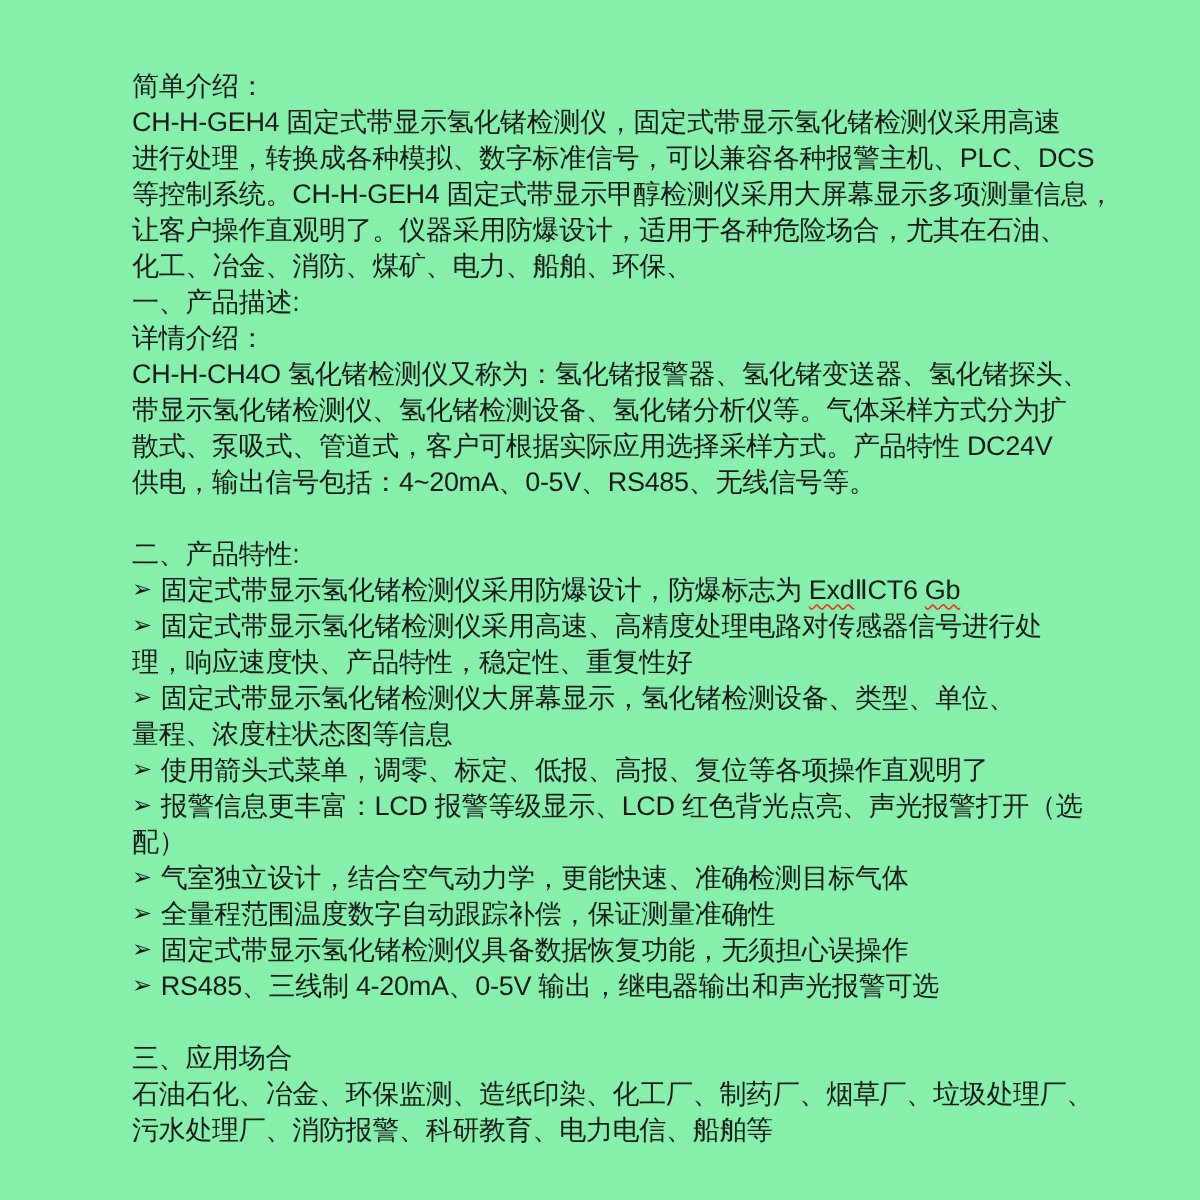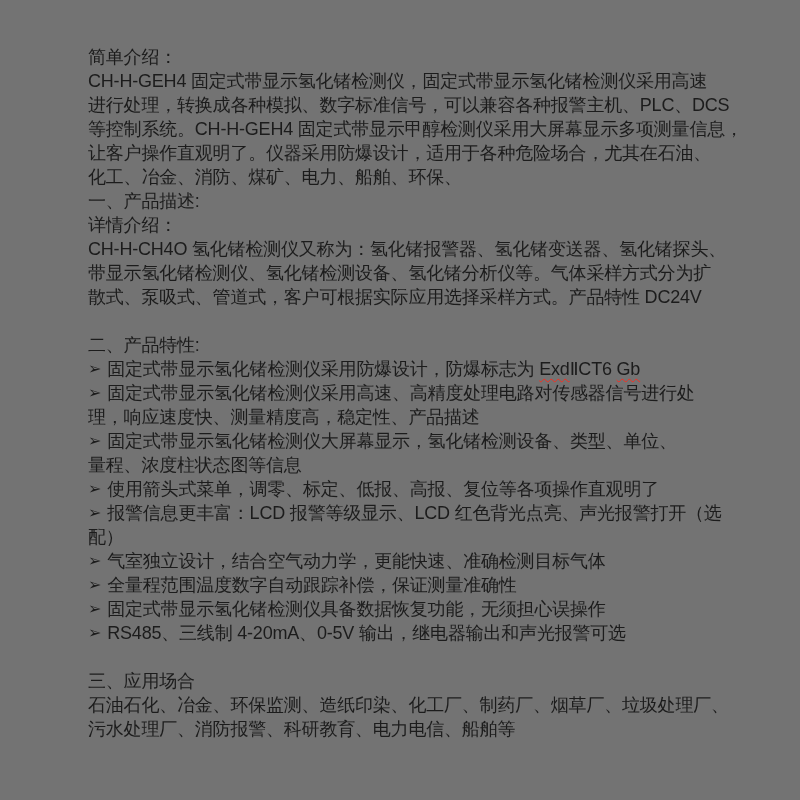--- a/index.html
+++ b/index.html
@@ -4,21 +4,21 @@
 <style>
   html, body {
     margin: 0;
     padding: 0;
     background: #ffffff;
   }
   .page {
     position: relative;
     width: 800px;
     height: 800px;
-    background: #737373;
+    background: #86efac;
     overflow: hidden;
     font-family: "Liberation Sans", "DejaVu Sans", sans-serif;
   }
   .doc {
     position: absolute;
     left: 88px;
     top: 45px;
     width: 690px;
   }
   .line {
@@ -57,25 +57,26 @@
       <div class="line"><span>CH-H-GEH4 固定式带显示氢化锗检测仪，固定式带显示氢化锗检测仪采用高速</span></div>
       <div class="line"><span>进行处理，转换成各种模拟、数字标准信号，可以兼容各种报警主机、PLC、DCS</span></div>
       <div class="line"><span>等控制系统。CH-H-GEH4 固定式带显示甲醇检测仪采用大屏幕显示多项测量信息，</span></div>
       <div class="line"><span>让客户操作直观明了。仪器采用防爆设计，适用于各种危险场合，尤其在石油、</span></div>
       <div class="line"><span>化工、冶金、消防、煤矿、电力、船舶、环保、</span></div>
       <div class="line"><span>一、产品描述:</span></div>
       <div class="line"><span>详情介绍：</span></div>
       <div class="line"><span>CH-H-CH4O 氢化锗检测仪又称为：氢化锗报警器、氢化锗变送器、氢化锗探头、</span></div>
       <div class="line"><span>带显示氢化锗检测仪、氢化锗检测设备、氢化锗分析仪等。气体采样方式分为扩</span></div>
       <div class="line"><span>散式、泵吸式、管道式，客户可根据实际应用选择采样方式。产品特性 DC24V</span></div>
+      <div class="line"><span>供电，输出信号包括：4~20mA、0-5V、RS485、无线信号等。</span></div>
       <div class="line blank"></div>
       <div class="line"><span>二、产品特性:</span></div>
       <div class="line"><span class="bullet-glyph">➢</span><span class="">固定式带显示氢化锗检测仪采用防爆设计，防爆标志为 </span><span class="spell">Exd</span><span class="">Ⅱ</span><span class="">CT6 </span><span class="spell">Gb</span></div>
       <div class="line"><span class="bullet-glyph">➢</span><span>固定式带显示氢化锗检测仪采用高速、高精度处理电路对传感器信号进行处</span></div>
-      <div class="line"><span>理，响应速度快、测量精度高，稳定性、产品描述</span></div>
+      <div class="line"><span>理，响应速度快、产品特性，稳定性、重复性好</span></div>
       <div class="line"><span class="bullet-glyph">➢</span><span>固定式带显示氢化锗检测仪大屏幕显示，氢化锗检测设备、类型、单位、</span></div>
       <div class="line"><span>量程、浓度柱状态图等信息</span></div>
       <div class="line"><span class="bullet-glyph">➢</span><span>使用箭头式菜单，调零、标定、低报、高报、复位等各项操作直观明了</span></div>
       <div class="line"><span class="bullet-glyph">➢</span><span>报警信息更丰富：LCD 报警等级显示、LCD 红色背光点亮、声光报警打开（选</span></div>
       <div class="line"><span>配）</span></div>
       <div class="line"><span class="bullet-glyph">➢</span><span>气室独立设计，结合空气动力学，更能快速、准确检测目标气体</span></div>
       <div class="line"><span class="bullet-glyph">➢</span><span>全量程范围温度数字自动跟踪补偿，保证测量准确性</span></div>
       <div class="line"><span class="bullet-glyph">➢</span><span>固定式带显示氢化锗检测仪具备数据恢复功能，无须担心误操作</span></div>
       <div class="line"><span class="bullet-glyph">➢</span><span>RS485、三线制 4-20mA、0-5V 输出，继电器输出和声光报警可选</span></div>
       <div class="line blank"></div>

